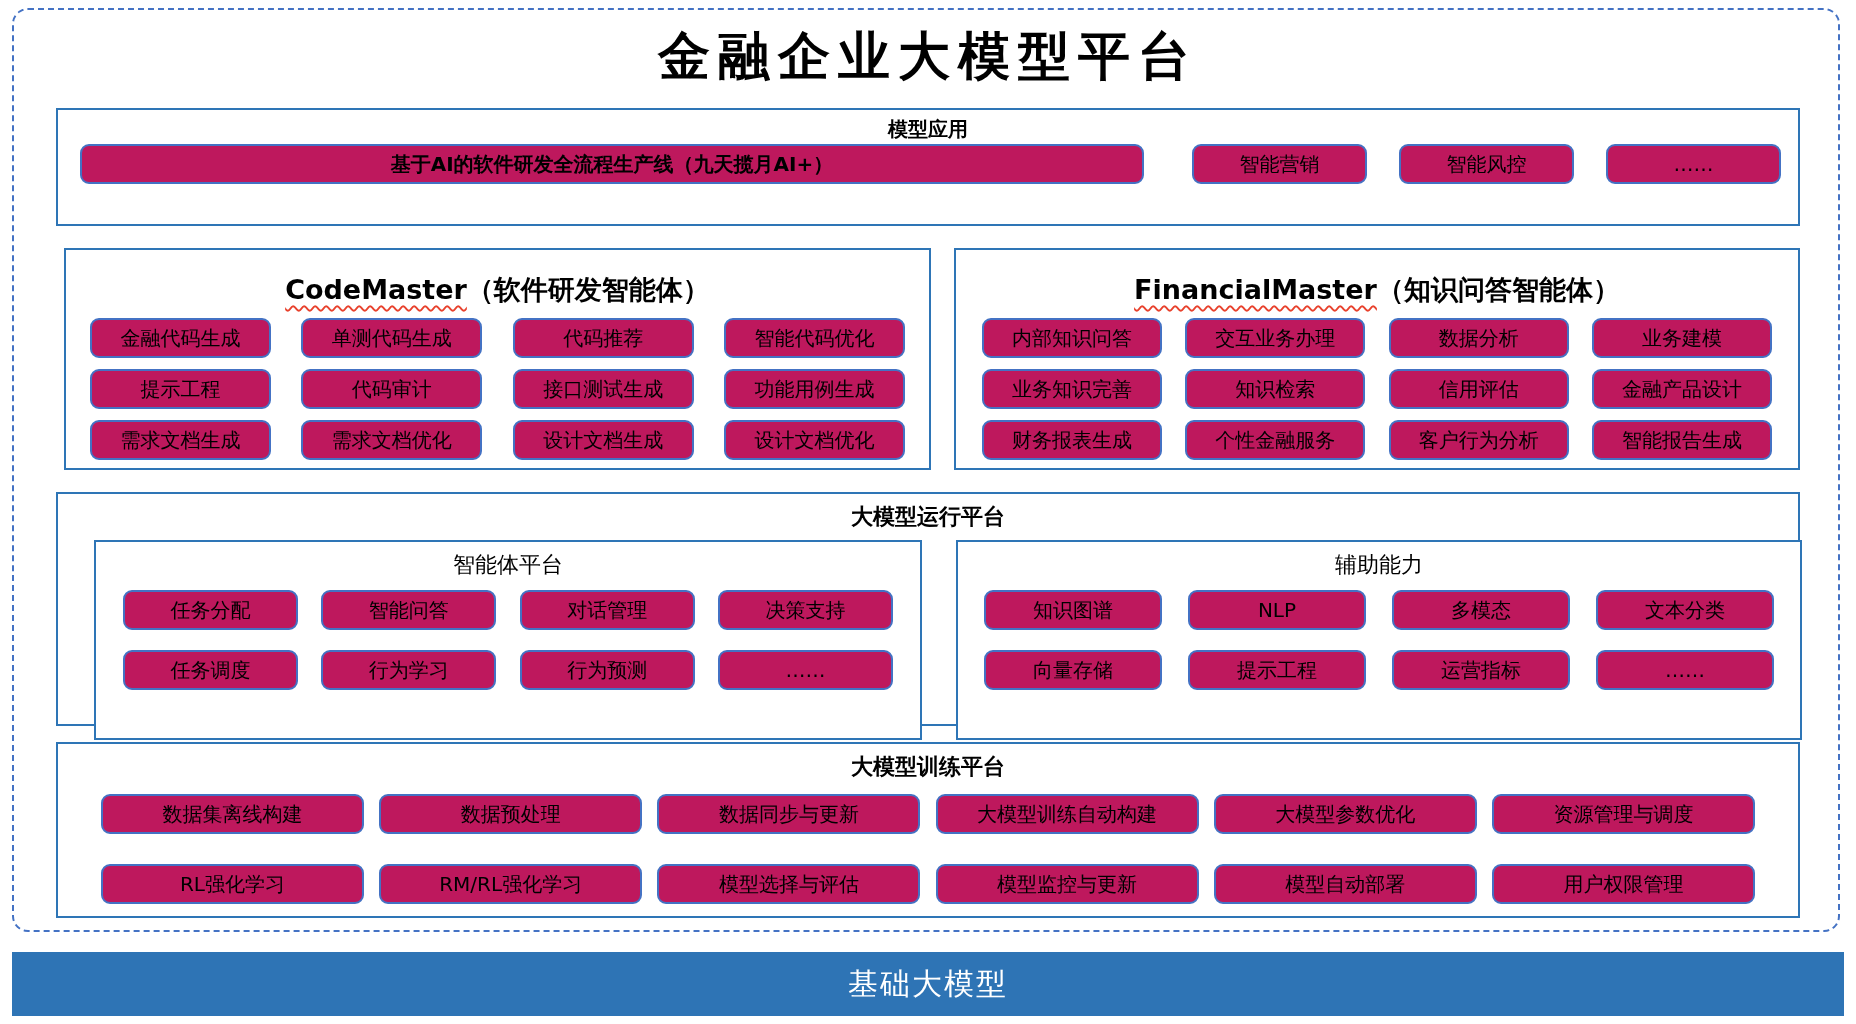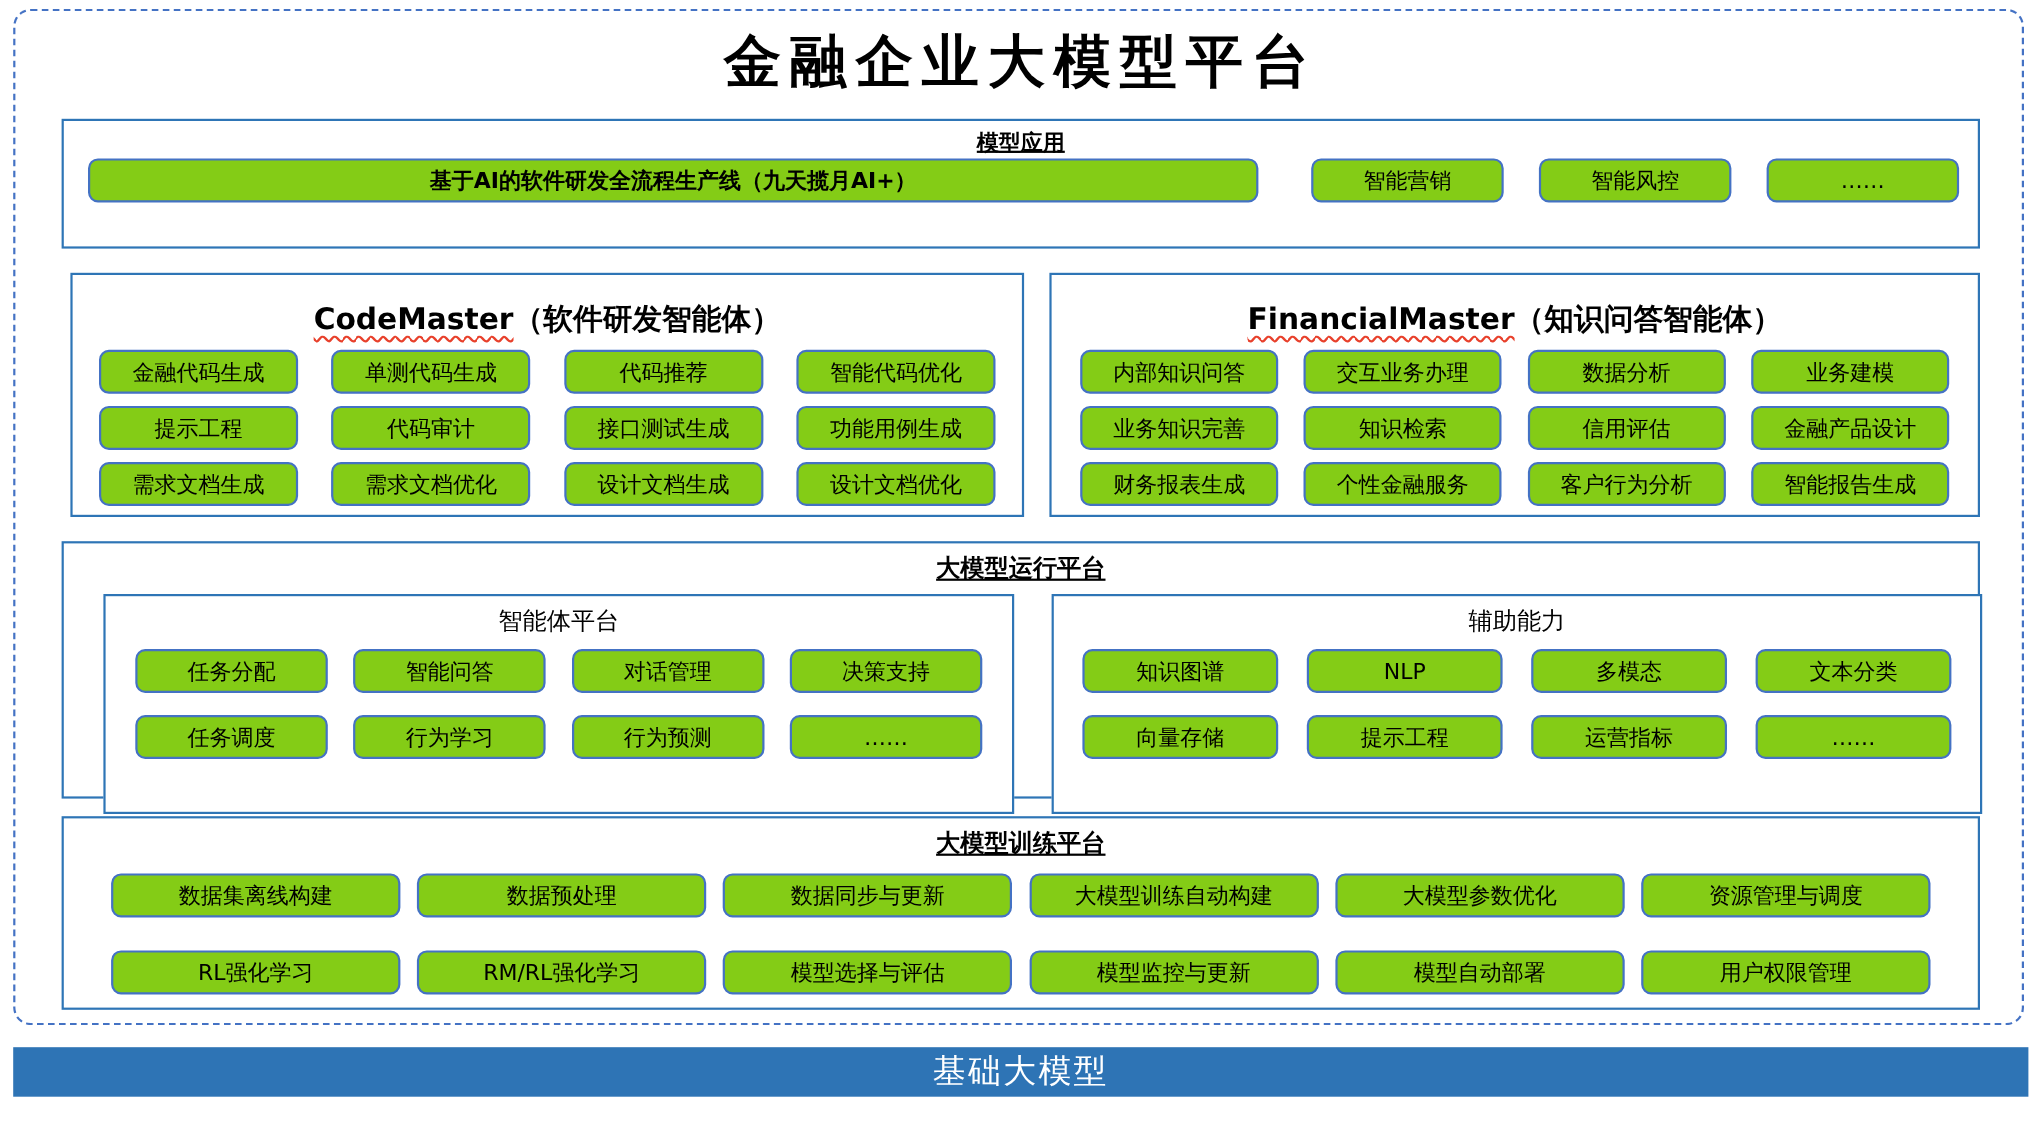--- a/index.html
+++ b/index.html
@@ -13,23 +13,23 @@
     border:2px dashed #4472C4; border-radius:16px;
   }
   .page-title {
     position:absolute; top:22px; left:0; width:100%; text-align:center;
     font-family:"DejaVu Serif", serif; font-weight:bold; font-size:52px;
     letter-spacing:8px;
   }
   .sec {
     position:absolute; border:2px solid #2E75B6; background:#fff;
   }
-  .sec-header { text-align:center; font-weight:bold;text-decoration:underline; }
+  .sec-header { text-align:center; font-weight:bold; }
   .item {
-    border:2px solid #4472C4; border-radius:9px; background:#84cc16;
+    border:2px solid #4472C4; border-radius:9px; background:#be185d;
     display:flex; align-items:center; justify-content:center;
     font-size:20px; height:40px; white-space:nowrap;
   }
   
   #sec-app { left:56px; top:108px; width:1744px; height:118px; }
   #sec-app .sec-header { font-size:20px; margin-top:6px; }
   #app-pipeline {
     position:absolute; left:22px; top:34px; width:1064px; font-weight:bold;
   }
   .app-small { position:absolute; top:34px; width:175px; }
@@ -64,21 +64,21 @@
   #sub-aux   .sub-grid { grid-template-columns:repeat(4,178px); margin:10px 26px 0; }
   
   #sec-train { left:56px; top:742px; width:1744px; height:176px; }
   #sec-train .sec-header { font-size:22px; margin-top:8px; }
   .grid6 {
     display:grid; grid-template-columns:repeat(6,263px);
     justify-content:space-between; row-gap:30px; margin:12px 43px 0;
   }
   
   #footer-bar {
-    position:absolute; left:12px; top:952px; width:1832px; height:45px;
+    position:absolute; left:12px; top:952px; width:1832px; height:64px;
     background:#2E74B5; color:#ffffff; font-size:30px;
     display:flex; align-items:center; justify-content:center; letter-spacing:2px;
   }
 </style>
 </head>
 <body>
 
 <div id="diagram">
 
   <div class="dashed-frame"></div>

